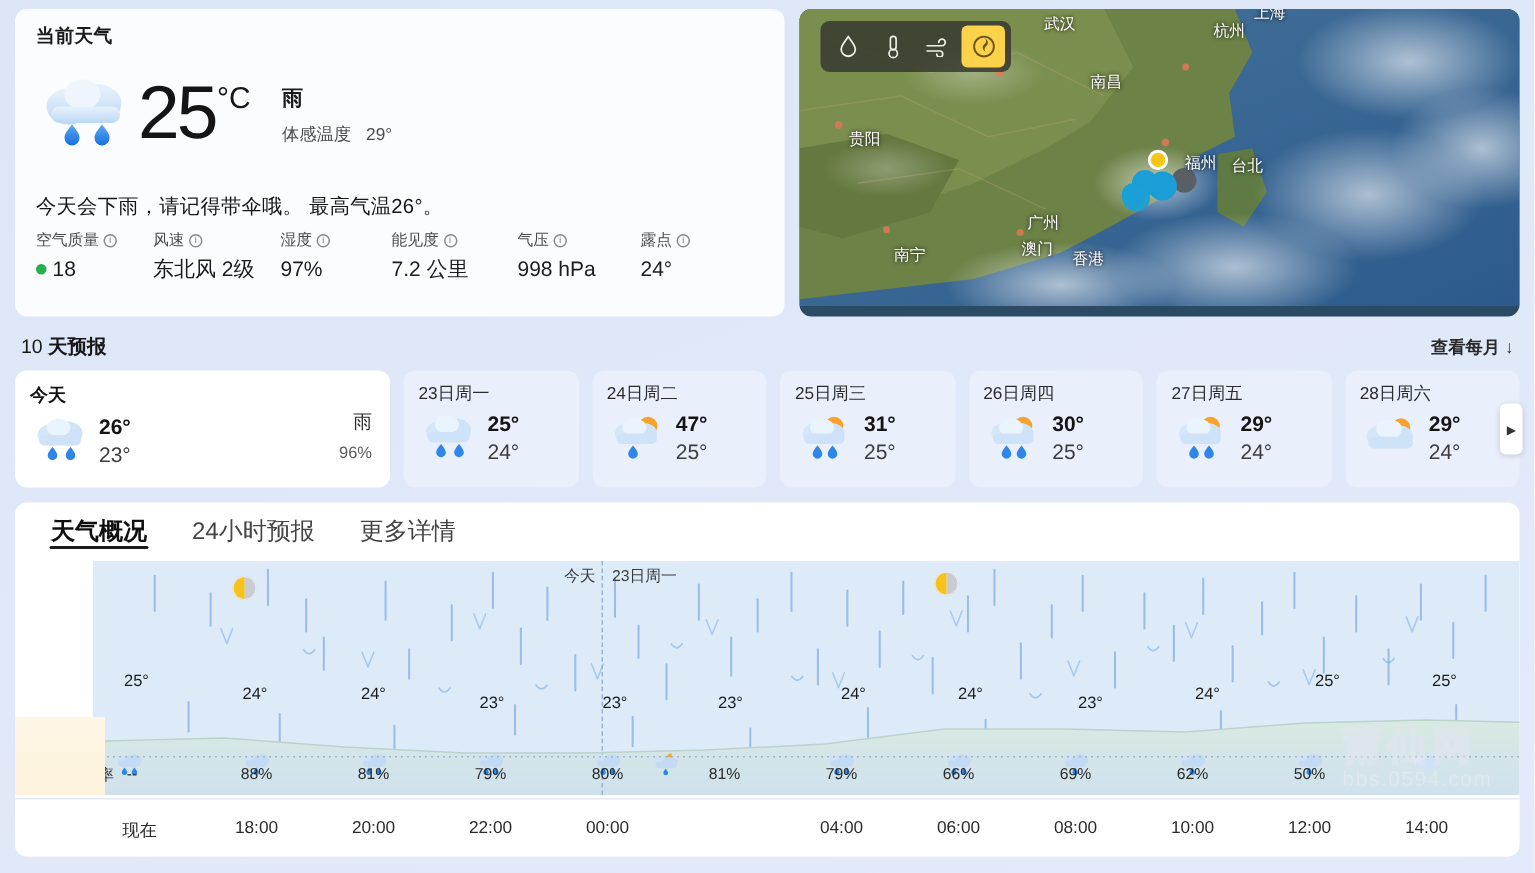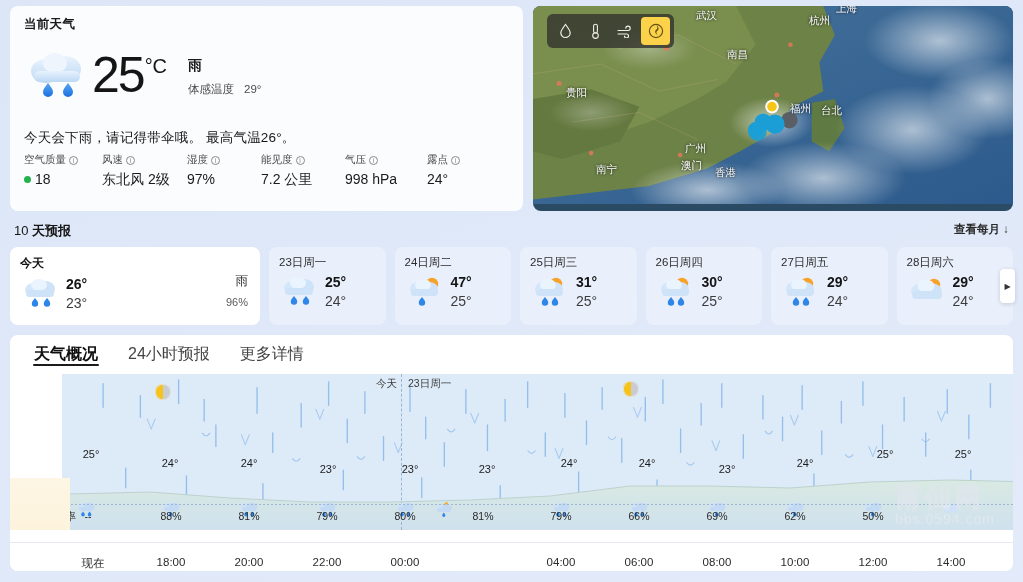--- a/index.html
+++ b/index.html
@@ -74,21 +74,21 @@
   .map-footer {
     position:absolute; left:0; right:0; bottom:0; height:30px;
     background:rgba(30,36,44,.62);
     display:flex; align-items:center; padding:0 12px;
     color:#fff; font-size:11.5px;
   }
   .map-footer .label { margin-left:8px; letter-spacing:.3px;}
   .map-footer .open { margin-left:auto; cursor:pointer; }
 
   
-  .fc-header { display:flex; margin:11px 4px 7px 4px;gap:32px; }
+  .fc-header { display:flex; align-items:center; margin:11px 4px 7px 4px;gap:32px; }
   .fc-title { font-size:13px; font-weight:bold; color:#161616; }
   .fc-title .n { font-weight:normal; }
   .fc-month { margin-left:auto; font-size:11.5px; color:#2a2a2a; font-weight:bold; cursor:pointer; }
 
   .fc-row { display:flex; gap:9px; position:relative; }
   .fc-card {
     background:#e9effb; border-radius:8px; height:78px;
     flex:1 1 0; padding:8px 10px 0 10px; position:relative; cursor:pointer;
   }
   .fc-card.today { flex:0 0 250px; background:#ffffff; }
@@ -131,21 +131,21 @@
   .tlabel { position:absolute; font-size:11px; color:#1c1c1c; transform:translateX(-50%); }
   .ticon { position:absolute; width:20px; height:17px; transform:translateX(-50%); }
 
   .pop-strip { position:absolute; left:0; right:0; bottom:41px; height:26px; }
   .pop-dots { position:absolute; left:0; right:0; top:0; height:1px;
        background-image: radial-gradient(circle, #9fb6d0 0.7px, transparent 0.8px);
        background-size:4px 1px; }
   .pop-label { position:absolute; left:24px; top:6px; font-size:10.5px; color:#2b2b2b; }
   .pop-val { position:absolute; top:6px; font-size:10.5px; color:#2b2b2b; transform:translateX(-50%);}
 
-  .axis { position:absolute; left:0; right:0; bottom:0; height:29px; background:#fff; border-top:1px solid #e6e9ef;}
+  .axis { position:absolute; left:0; right:0; bottom:0; height:39px; background:#fff; border-top:1px solid #e6e9ef;}
   .axis-t { position:absolute; top:13px; font-size:11.5px; color:#2b2b2b; transform:translateX(-50%); }
 
   .watermark { position:absolute; right:18px; bottom:44px; opacity:.55; pointer-events:none; z-index:9; }
   .wm-main { font-size:26px; font-weight:bold; color:#fff; letter-spacing:4px;
              -webkit-text-stroke:1.4px #e2e6ee; }
   .wm-sub { font-size:14px; color:#f3f5f9; letter-spacing:1px; text-align:center; margin-top:-4px;
             -webkit-text-stroke:.6px #dfe3ea;}
 </style>
 </head>
 <body>

